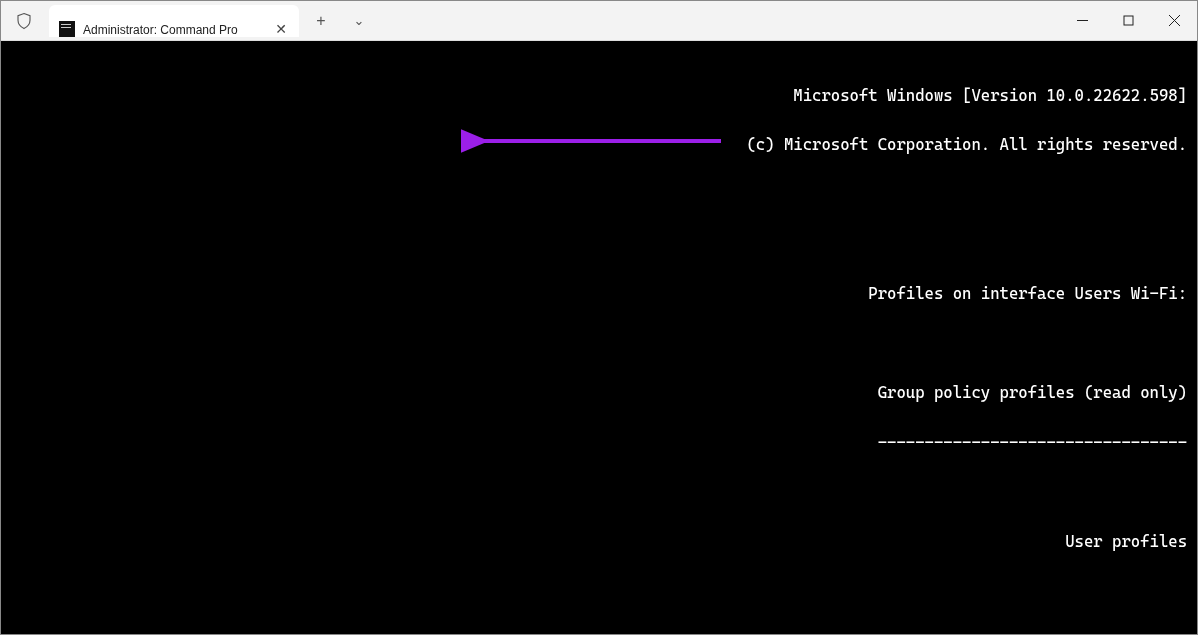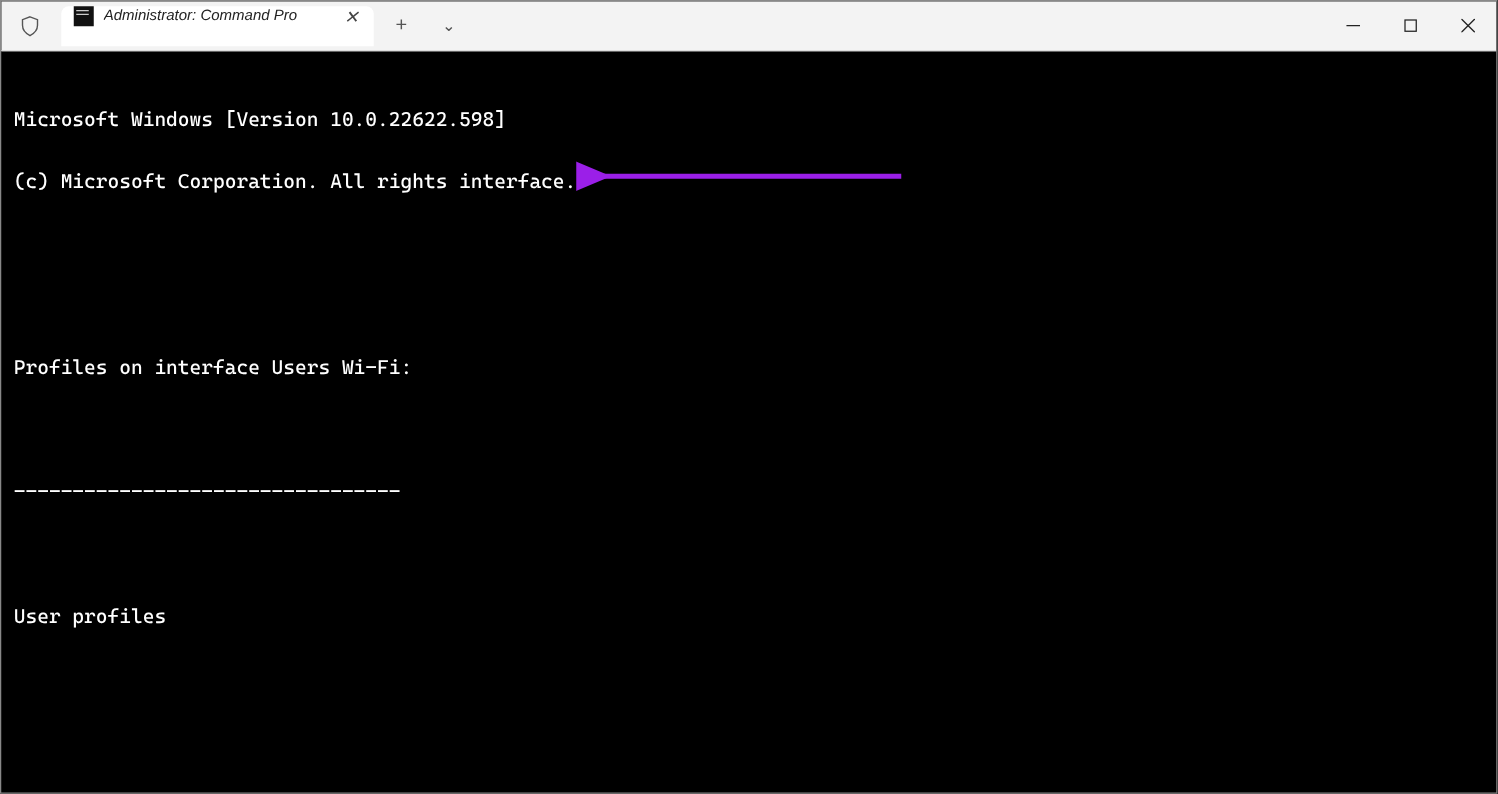--- a/index.html
+++ b/index.html
@@ -22,30 +22,29 @@
     .shield-icon {
       width: 18px;
       height: 18px;
       margin: 0 12px 0 14px;
       display: flex;
       align-items: center;
       justify-content: center;
     }
     .tab {
       display: flex;
-      align-items: flex-start;
+      align-items: flex-end;
       background: #fff;
       height: 32px;
       padding: 0 10px 0 10px;
       border-radius: 6px 6px 0 0;
       margin-left: 4px;
       gap: 8px;
       min-width: 250px;
       position: relative;
-      font-style: italic;
     }
     .tab-icon {
       width: 16px;
       height: 16px;
       background: #111;
       display: inline-block;
       position: relative;
     }
     .tab-icon::after {
       content: "";
@@ -99,21 +98,21 @@
     .win-btn svg { width: 11px; height: 11px; }
     .terminal {
       padding: 18px 10px 10px 10px;
       color: #fff;
       font-size: 16px;
       line-height: 1.55;
       white-space: pre;
       font-family: 'Consolas', 'Cascadia Mono', monospace;
       letter-spacing: 0px;
     }
-    .term-line { white-space: pre; }
+    .term-line { white-space: pre; text-align: right; }
     .arrow-annotation {
       position: absolute;
       left: 460px;
       top: 125px;
       pointer-events: none;
     }
   </style>
 </head>
 <body>
 
@@ -145,25 +144,26 @@
       <svg viewBox="0 0 11 11">
           <line x1="0" y1="0" x2="11" y2="11" stroke="#222" stroke-width="1"></line>
           <line x1="11" y1="0" x2="0" y2="11" stroke="#222" stroke-width="1"></line>
         </svg>
     </div>
   </div>
 </div>
 
 <div class="terminal">
 <div class="term-line">Microsoft Windows [Version 10.0.22622.598]</div>
-<div class="term-line">(c) Microsoft Corporation. All rights interface.</div>
+<div class="term-line">(c) Microsoft Corporation. All rights reserved.</div>
 <div class="term-line">&nbsp;</div>
 <div class="term-line">&nbsp;</div>
 <div class="term-line">Profiles on interface Users Wi-Fi:</div>
 <div class="term-line">&nbsp;</div>
+<div class="term-line">Group policy profiles (read only)</div>
 <div class="term-line">---------------------------------</div>
 <div class="term-line">&nbsp;</div>
 <div class="term-line">User profiles</div>
 
 
 </div>
 
 <svg class="arrow-annotation" width="270" height="30">
   <defs>
     <marker id="arrowhead" markerWidth="12" markerHeight="10" refX="2" refY="5" orient="auto">

